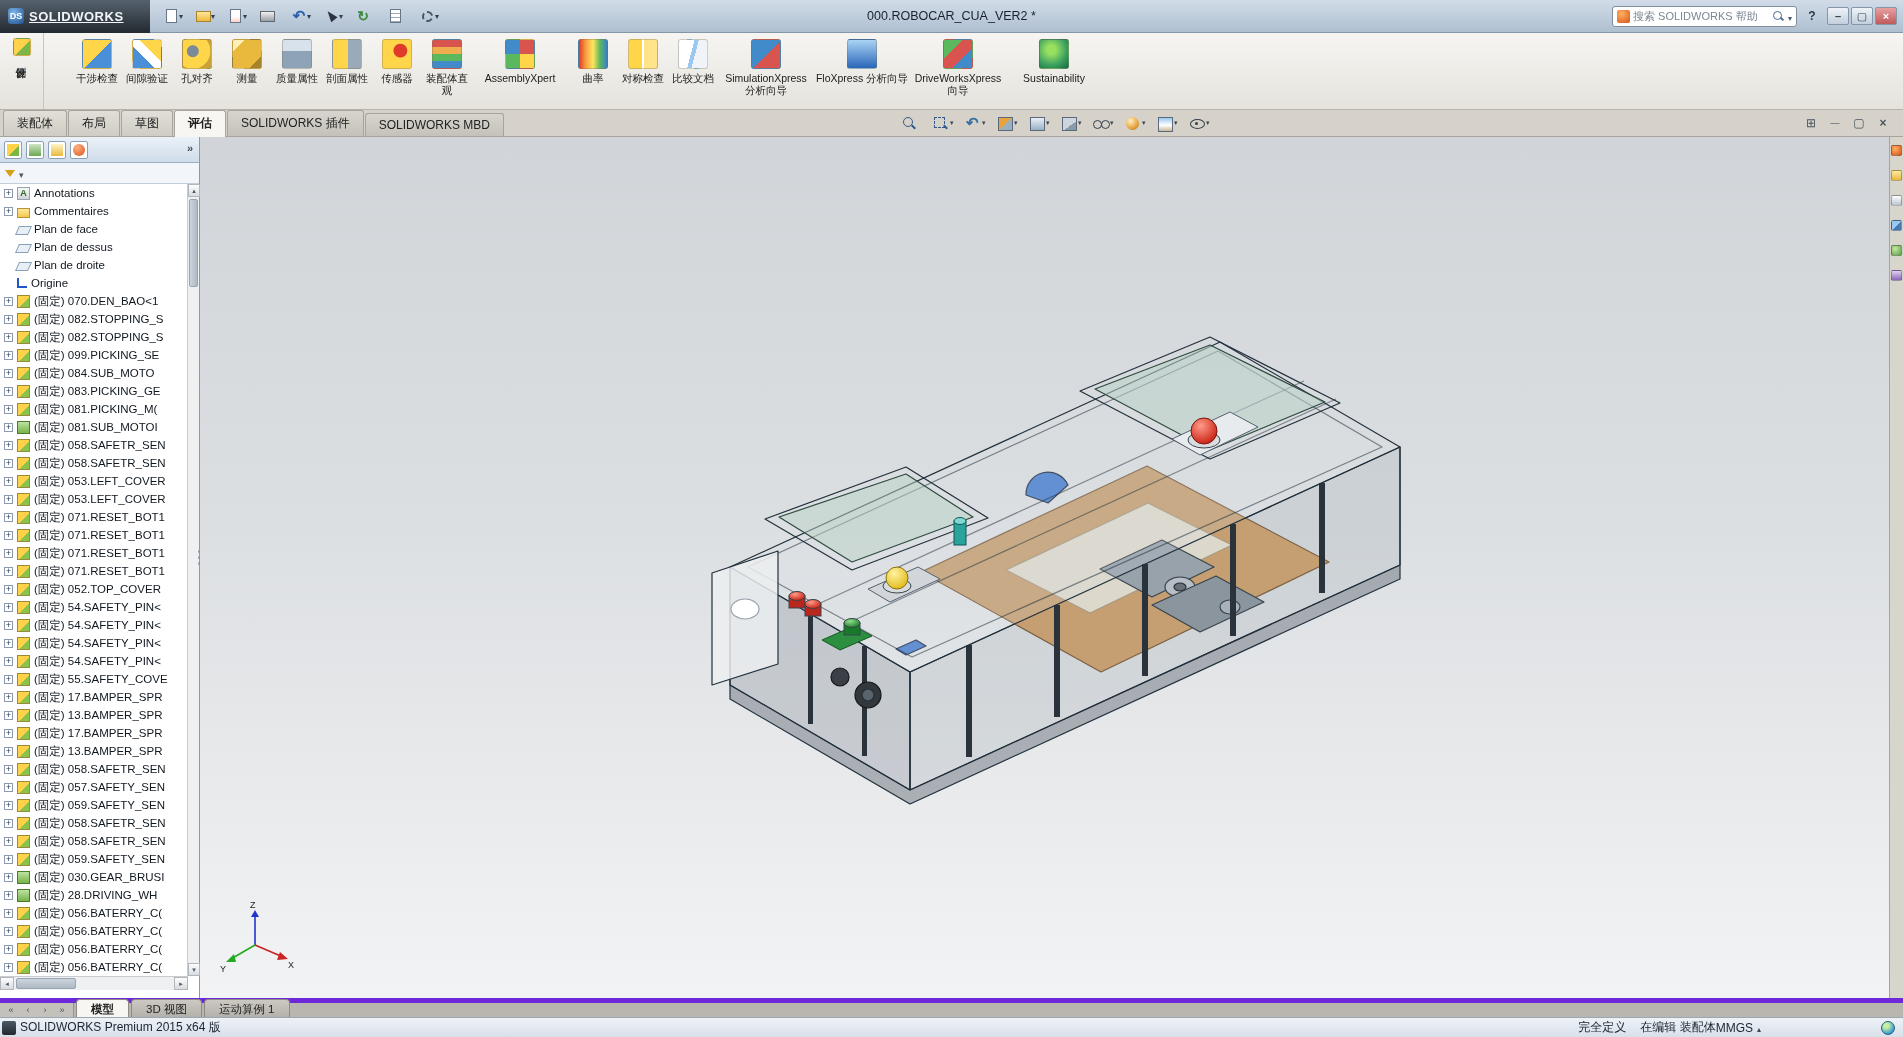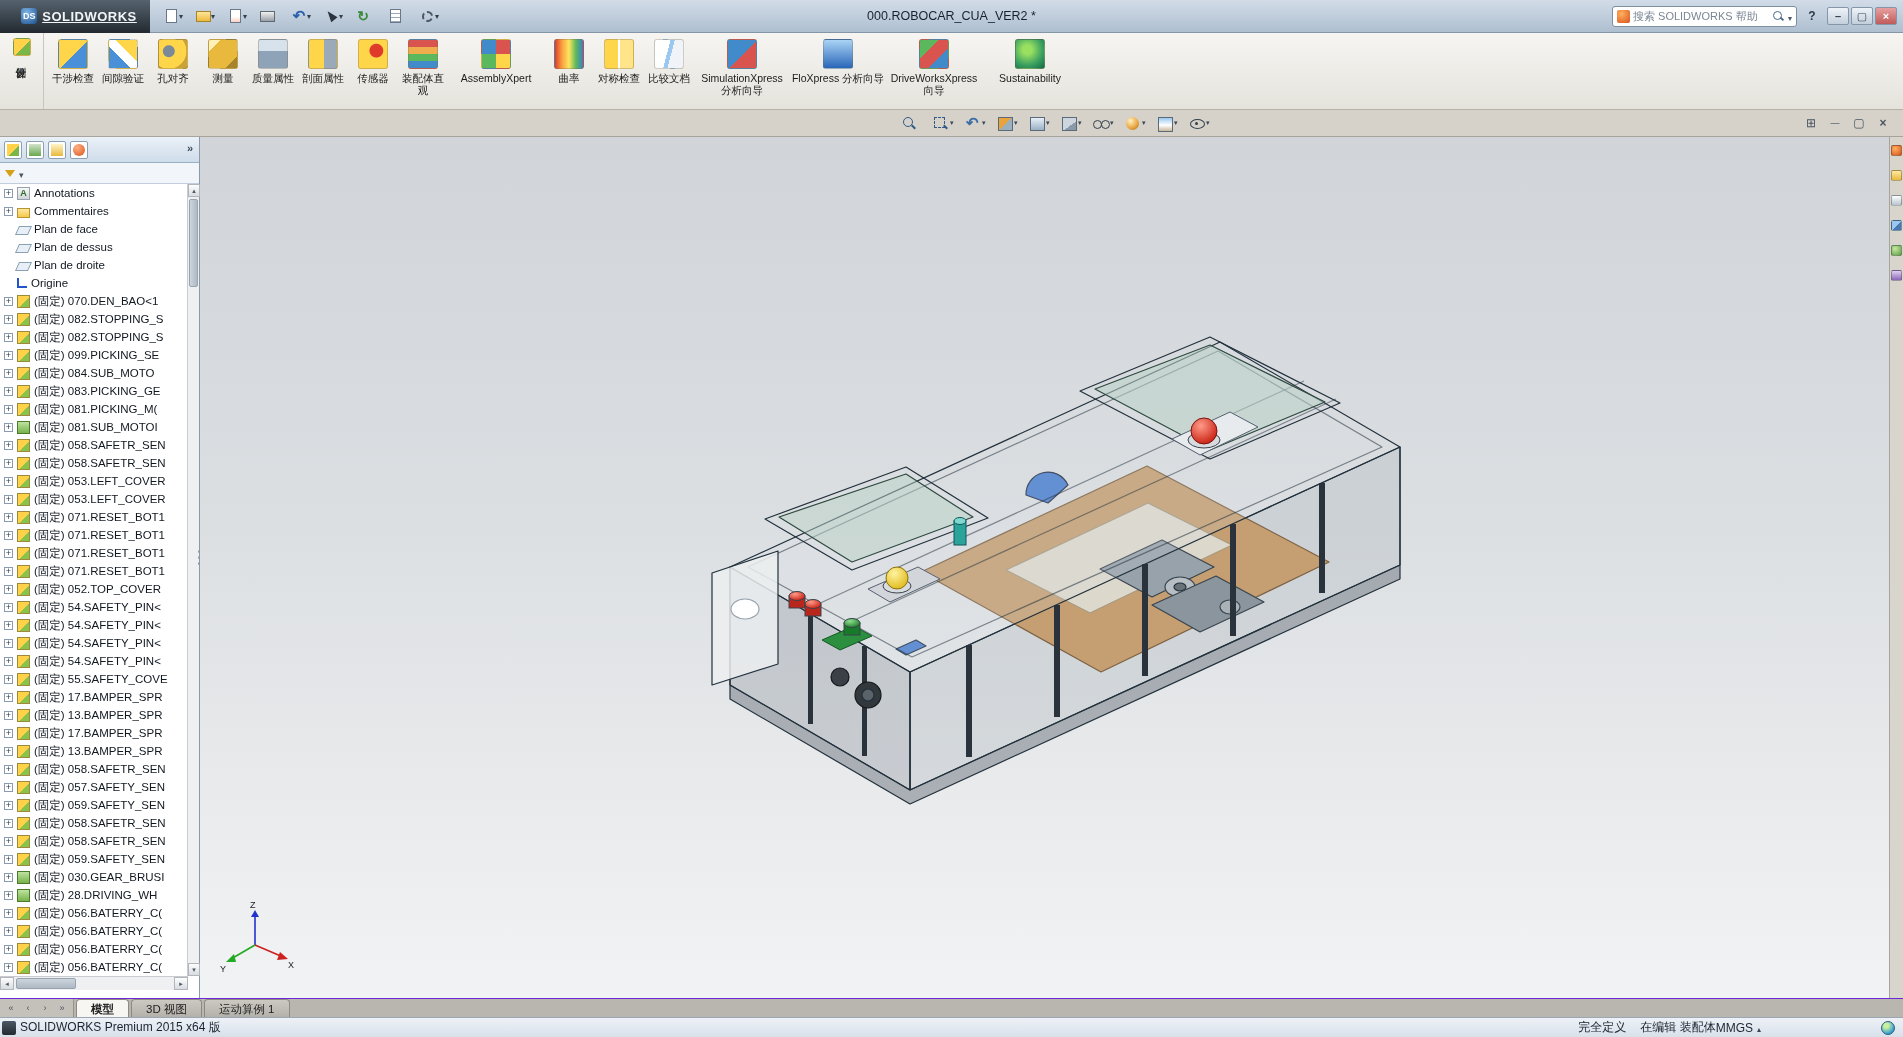--- a/index.html
+++ b/index.html
@@ -5,21 +5,21 @@
   * { box-sizing: border-box; margin: 0; padding: 0; }
   html,body { width:1903px; height:1037px; overflow:hidden; }
   body { font-family:"Liberation Sans", sans-serif; background:#d4d0c8; }
   .app { position:relative; width:1903px; height:1037px; background:#d4d0c8; }
 
   
   .titlebar { position:absolute; left:0; top:0; width:100%; height:33px;
     background:linear-gradient(#d2dce8,#aebfd0); border-bottom:1px solid #8496a8;
     display:flex; align-items:center; }
   .logo { width:150px; height:33px; background:linear-gradient(#55626e,#232a30);
-    display:flex; align-items:center; padding-left:8px; gap:5px; flex:none;justify-content:center; }
+    display:flex; align-items:center; padding-left:8px; gap:5px; flex:none; }
   .dsmark { display:inline-block; width:16px; height:16px; border-radius:3px;
     background:radial-gradient(circle at 35% 30%,#7fb5e8,#1c4f8a); color:#fff; font-size:9px;
     font-weight:bold; text-align:center; line-height:16px; }
   .brand { color:#f2f5f8; font-size:13px; font-weight:bold; letter-spacing:0.5px;text-decoration:underline; }
   .qat { display:flex; align-items:center; margin-left:10px; gap:2px; }
   .qbtn { display:flex; align-items:center; padding:2px 3px; border-radius:2px; height:24px; }
   .qicon { display:inline-flex; width:16px; height:16px; align-items:center; justify-content:center; }
   .qcaret { width:8px; font-size:8px; color:#33404d; visibility:hidden; }
   .qcaret.caret { visibility:visible; }
   .qcaret.caret::after { content:"▾"; }
@@ -61,21 +61,21 @@
 
   
   .ribbon { position:absolute; left:0; top:33px; width:100%; height:77px;
     background:linear-gradient(#f6f5f2,#e5e3dc); border-bottom:1px solid #b5b2aa;
     display:flex; align-items:stretch; }
   .vstudy { width:44px; flex:none; display:flex; flex-direction:column; align-items:center;
     padding:5px 2px 2px; border-right:1px solid #c8c5be; }
   .vstudy .ric { width:18px; height:18px; margin-bottom:3px; }
   .vlabel { writing-mode:vertical-rl; text-orientation:upright; font-size:10.5px; color:#222; line-height:12px; }
   .vcaret::after { content:"▾"; font-size:8px; color:#4a5866; }
-  .rbtns { display:flex; align-items:stretch; padding:2px 4px; }
+  .rbtns { display:flex; align-items:stretch; padding:2px 4px;margin-left:24px; }
   .rbtn { width:50px; display:flex; flex-direction:column; align-items:center; padding:4px 1px 2px;
     font-size:10.5px; line-height:12px; text-align:center; color:#1c1c1c; word-break:break-all; border-radius:3px; }
   .rbtn.wide { width:96px; word-break:normal; }
   .ric { width:30px; height:30px; border-radius:3px; margin-bottom:3px; flex:none; border:1px solid rgba(120,110,80,0.35); }
   .interference-check-icon { background:linear-gradient(135deg,#ffd54a 52%,#4a90d9 52%); }
   .clearance-verify-icon { background:linear-gradient(45deg,#4a90d9 38%,#fff 38% 62%,#ffd54a 62%); }
   .hole-alignment-icon { background:radial-gradient(circle at 35% 40%,#7a8a99 22%,#ffd54a 26% 70%,#c9a23a 72%); }
   .measure-icon { background:linear-gradient(135deg,#fff0b8 20%,#e8b93c 20% 80%,#a5842c 80%); }
   .mass-properties-icon { background:linear-gradient(#d8e2ec 40%,#8fa3b8 40%); }
   .section-properties-icon { background:linear-gradient(90deg,#ffd54a 52%,#9aaab8 52%); }
@@ -213,21 +213,21 @@
   .sicon { width:11px; height:11px; border-radius:2px; border:1px solid rgba(60,60,60,0.4); }
   .solidworks-resources-icon { background:radial-gradient(circle at 35% 30%,#ffb15e,#d9531e); }
   .design-library-icon { background:linear-gradient(#ffe9a0,#e8b93c); }
   .file-explorer-icon { background:linear-gradient(#fff,#b8c4d0); }
   .view-palette-icon { background:linear-gradient(135deg,#9ac8f0 50%,#4a78b0 50%); }
   .appearances-scenes-icon { background:radial-gradient(circle at 35% 30%,#c8e8a0,#5aa04a); }
   .custom-properties-icon { background:linear-gradient(#e0d0f0,#8a66b8); }
 
   
   .btabs { position:absolute; left:0; top:998px; width:100%; height:19px; background:#b9b6af;
-    border-top:1px solid #6d28d9; display:flex; align-items:flex-end; }
+    border-top:5px solid #6d28d9; display:flex; align-items:flex-end; }
   .bnav { display:flex; align-items:center; height:100%; padding:0 3px; gap:1px; background:#c4c1ba;
     border-right:1px solid #98948c; }
   .bnavbtn { width:16px; height:15px; font-size:9px; color:#4a5560; display:flex; align-items:center;
     justify-content:center; border:1px solid transparent; }
   .first-tab-icon::after { content:"«"; }
   .prev-tab-icon::after { content:"‹"; }
   .next-tab-icon::after { content:"›"; }
   .last-tab-icon::after { content:"»"; }
   .btab { padding:2px 14px 3px; font-size:11.5px; color:#222; background:linear-gradient(#ccc9c2,#b4b1aa);
     border:1px solid #8e8a82; border-bottom:none; border-radius:4px 4px 0 0; margin-left:2px; height:18px; }
@@ -443,20 +443,46 @@
 
         <div class="rbtn wide">
 
           <span class="ric sustainability-icon"></span>
           <span class="rlabel">Sustainability</span>
         </div>
       </div>
   </div>
 
   <div class="tabrow">
+    <div class="ctabs">
+
+        <div class="ctab">
+          <span>装配体</span>
+        </div>
+
+        <div class="ctab">
+          <span>布局</span>
+        </div>
+
+        <div class="ctab">
+          <span>草图</span>
+        </div>
+
+        <div class="ctab active">
+          <span>评估</span>
+        </div>
+
+        <div class="ctab addin">
+          <span>SOLIDWORKS 插件</span>
+        </div>
+
+        <div class="ctab addin">
+          <span>SOLIDWORKS MBD</span>
+        </div>
+      </div>
     <div class="hud">
 
         <span class="hudbtn">
           <span class="hicon zoom-fit-icon"></span>
           <span class="hudcaret"></span>
         </span>
 
         <span class="hudbtn">
           <span class="hicon zoom-area-icon"></span>
           <span class="hudcaret caret"></span>

